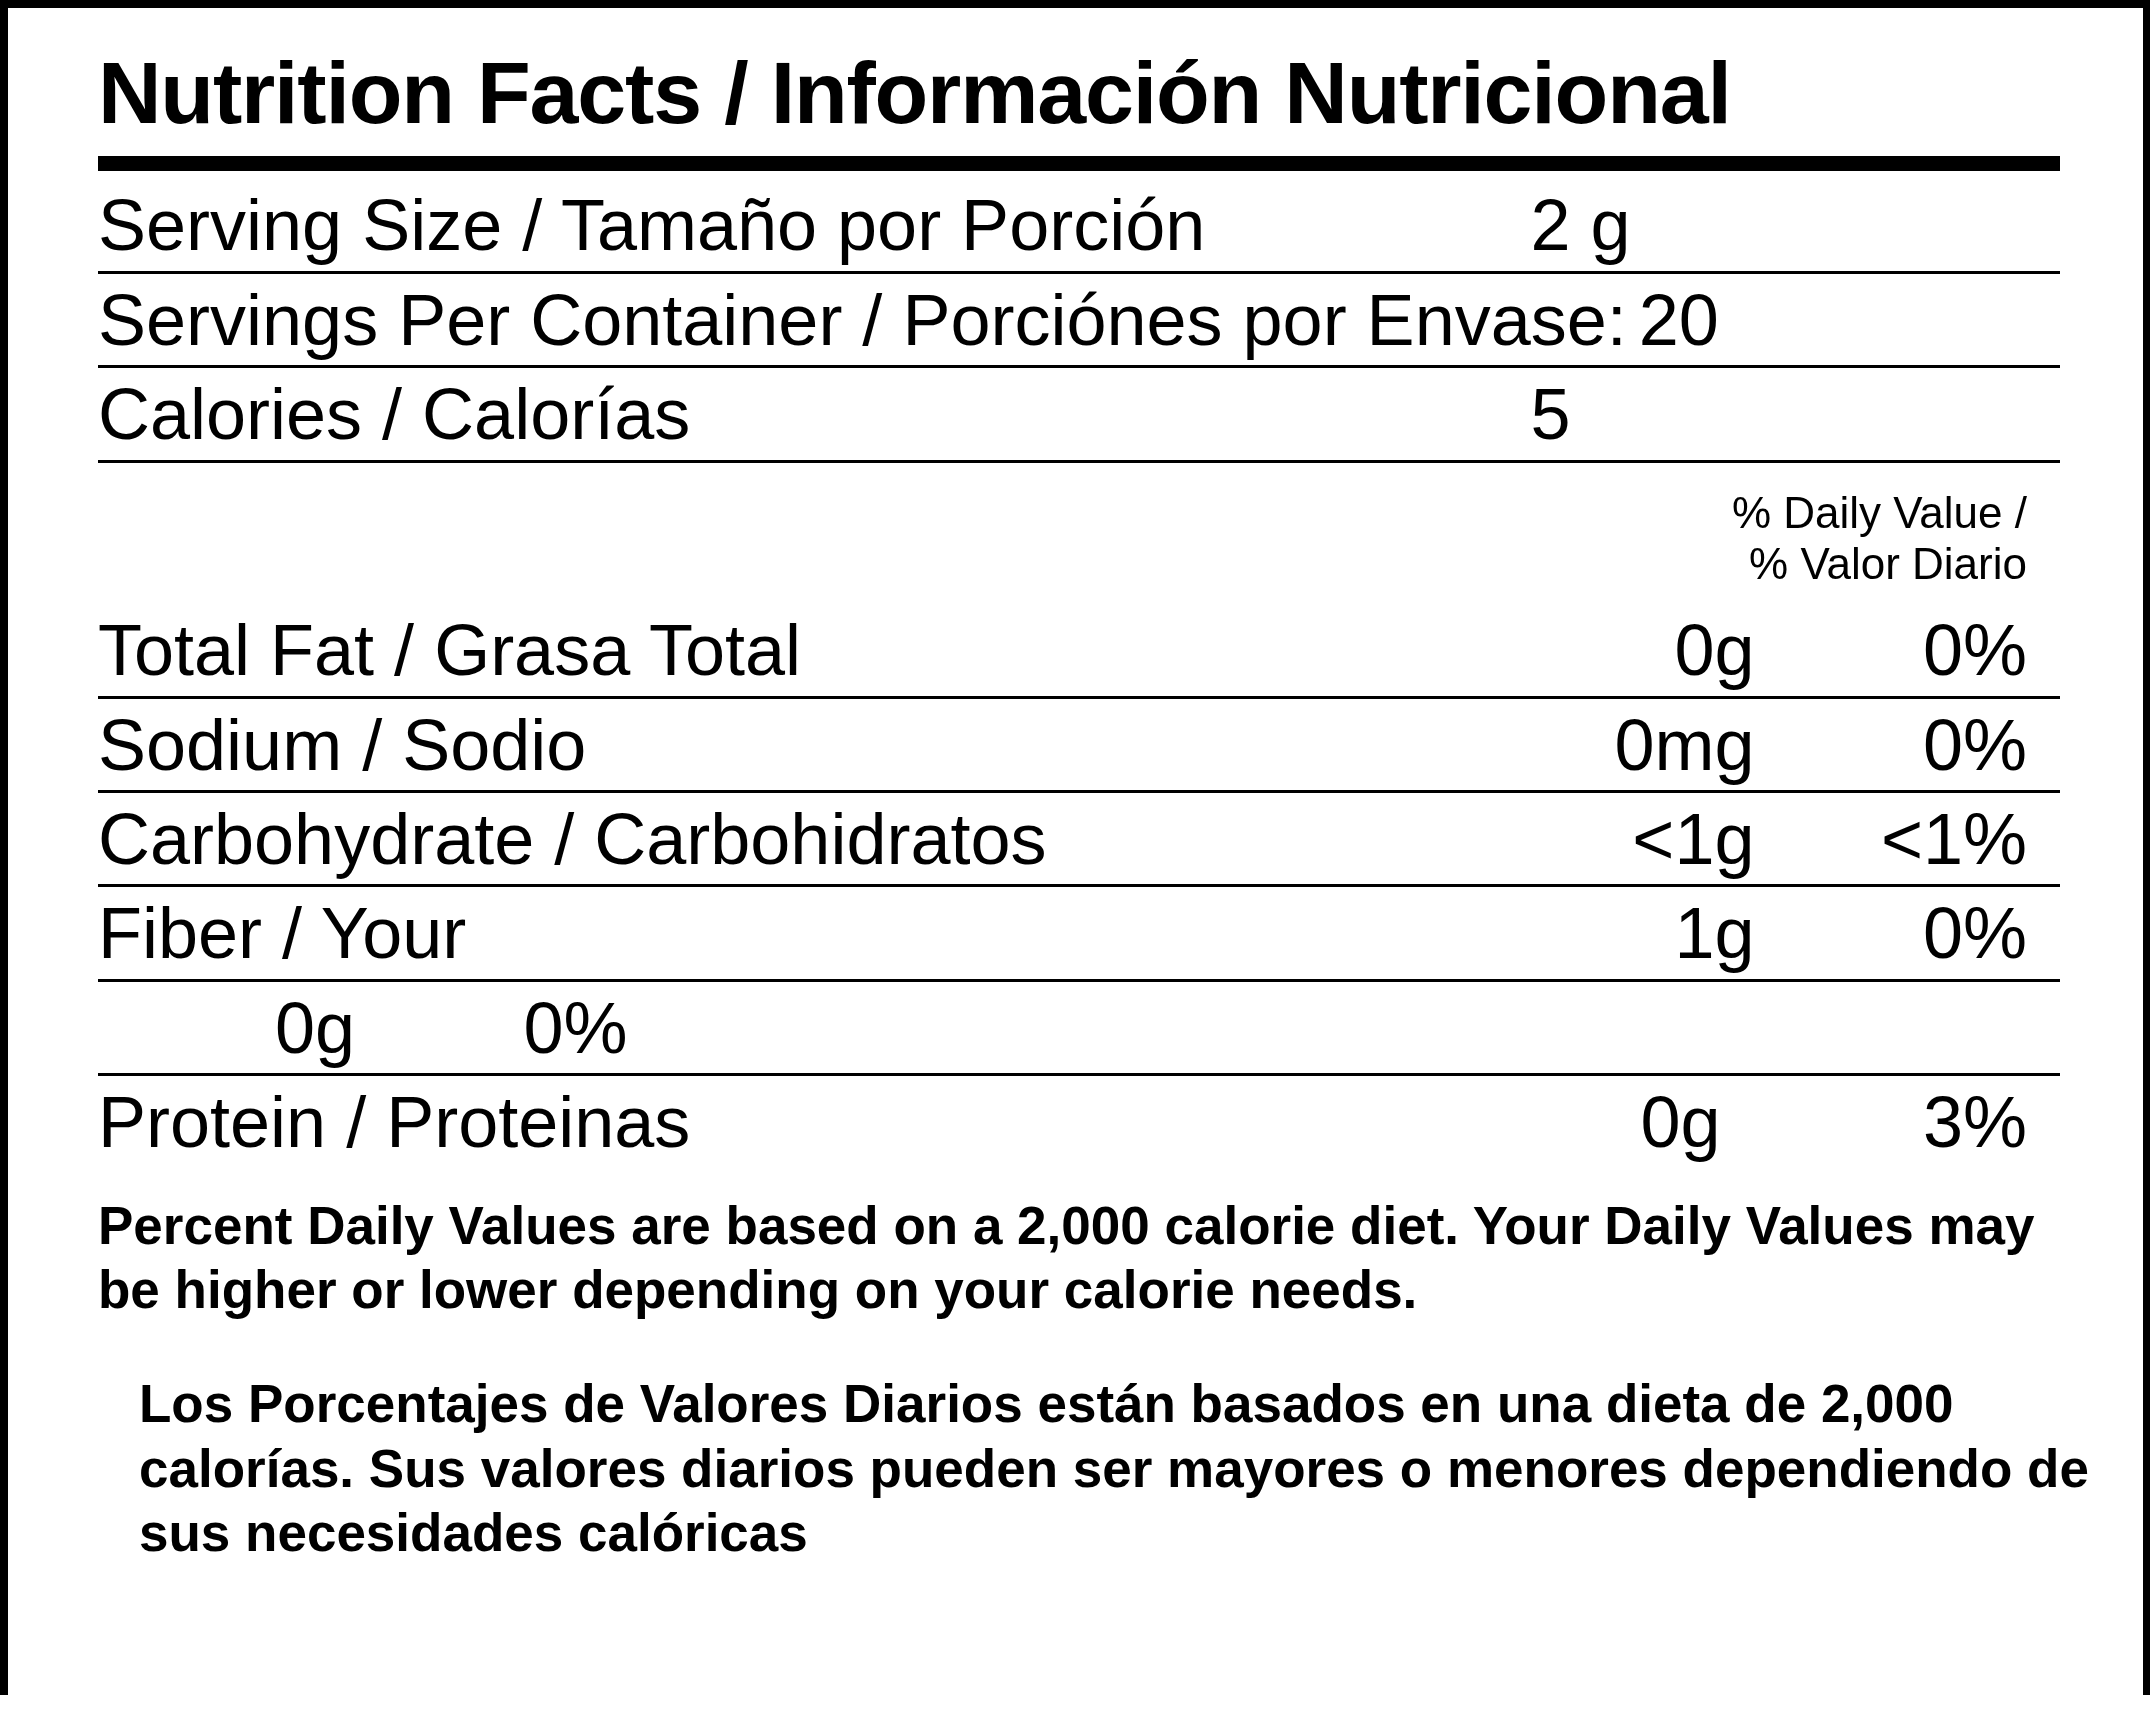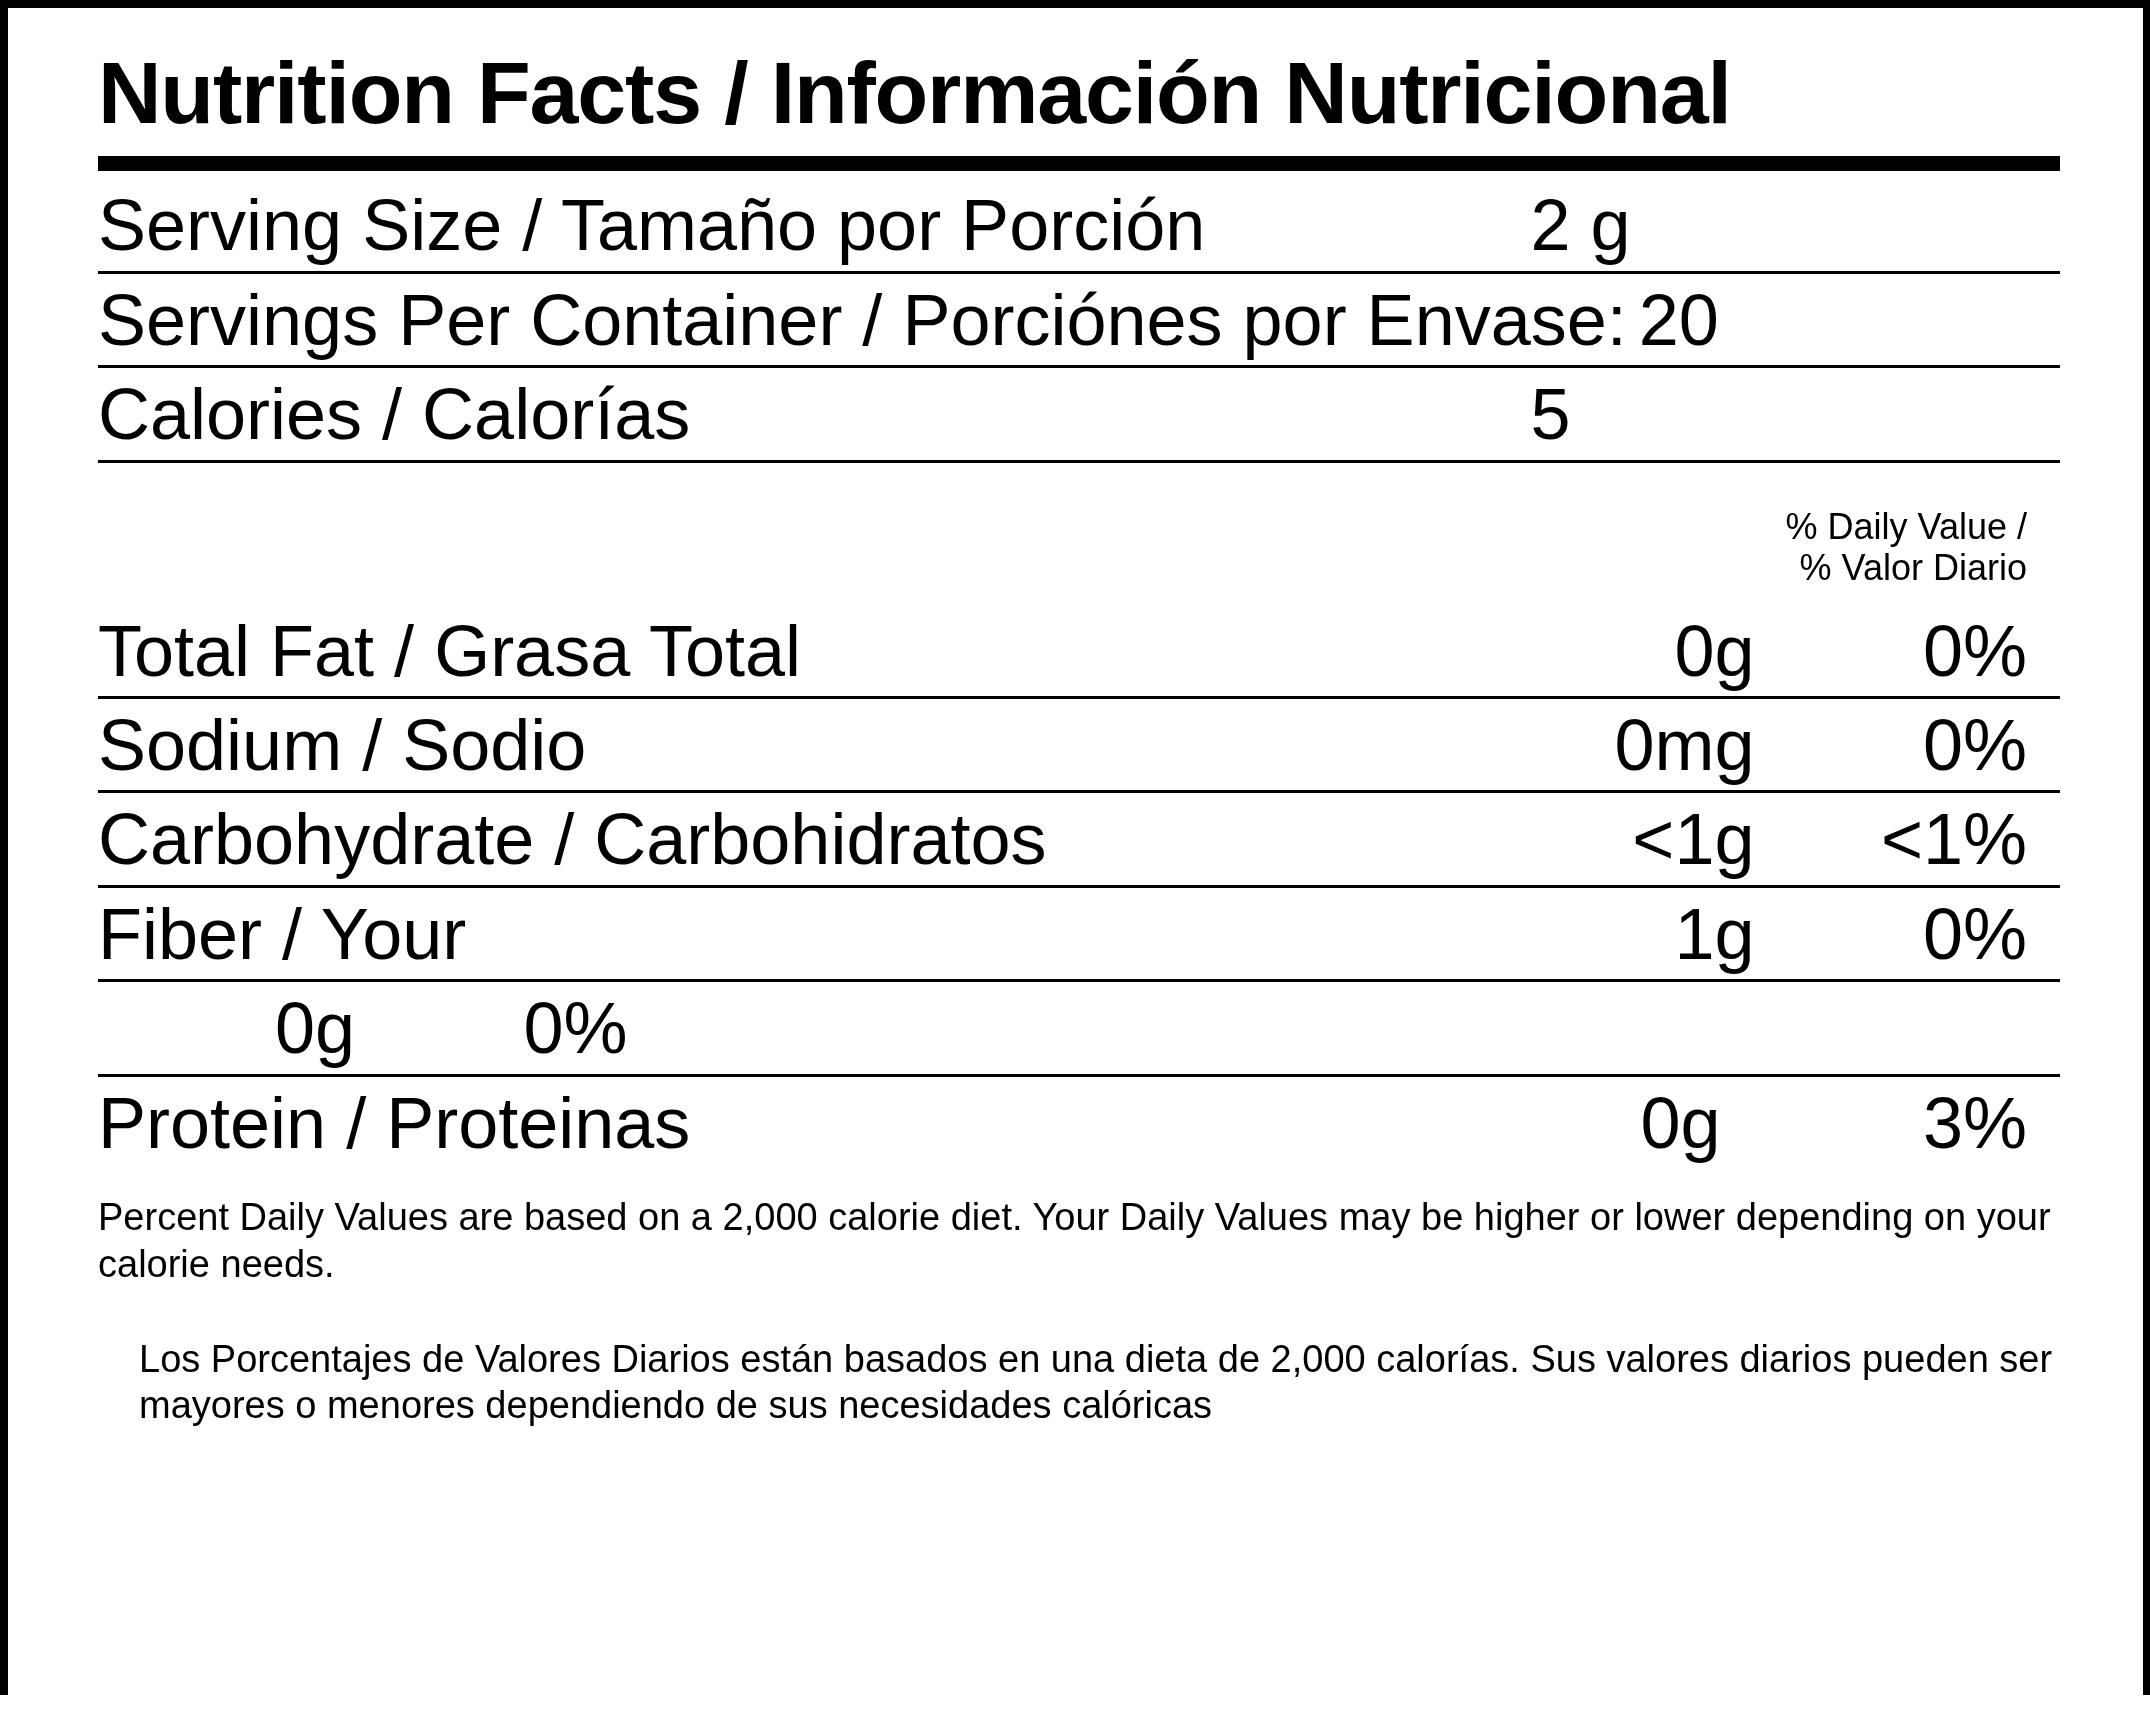--- a/index.html
+++ b/index.html
@@ -84,32 +84,33 @@
   }
   .row.serv .amount {
     width: 514px;
     text-align: left;
     padding-left: 12px;
   }
   .dv-header {
     width: 1962px;
     box-sizing: border-box;
     text-align: right;
-    font-size: 36px;
+    font-size: 44px;
     line-height: 1.16;
-    padding-top: 43px;
+    padding-top: 24px;
     padding-bottom: 15.5px;
     padding-right: 33px;
   }
   .dv-header div { white-space: nowrap; }
   .footnote {
     width: 1998px;
-    font-size: 38px;
+    font-size: 53px;
     line-height: 1.22;
     margin-top: 26px;
+    font-weight: bold;
   }
   .footnote.second {
     margin-top: 49px;
     margin-left: 41px;
   }
 </style>
 </head>
 <body>
 
 <div class="page">

